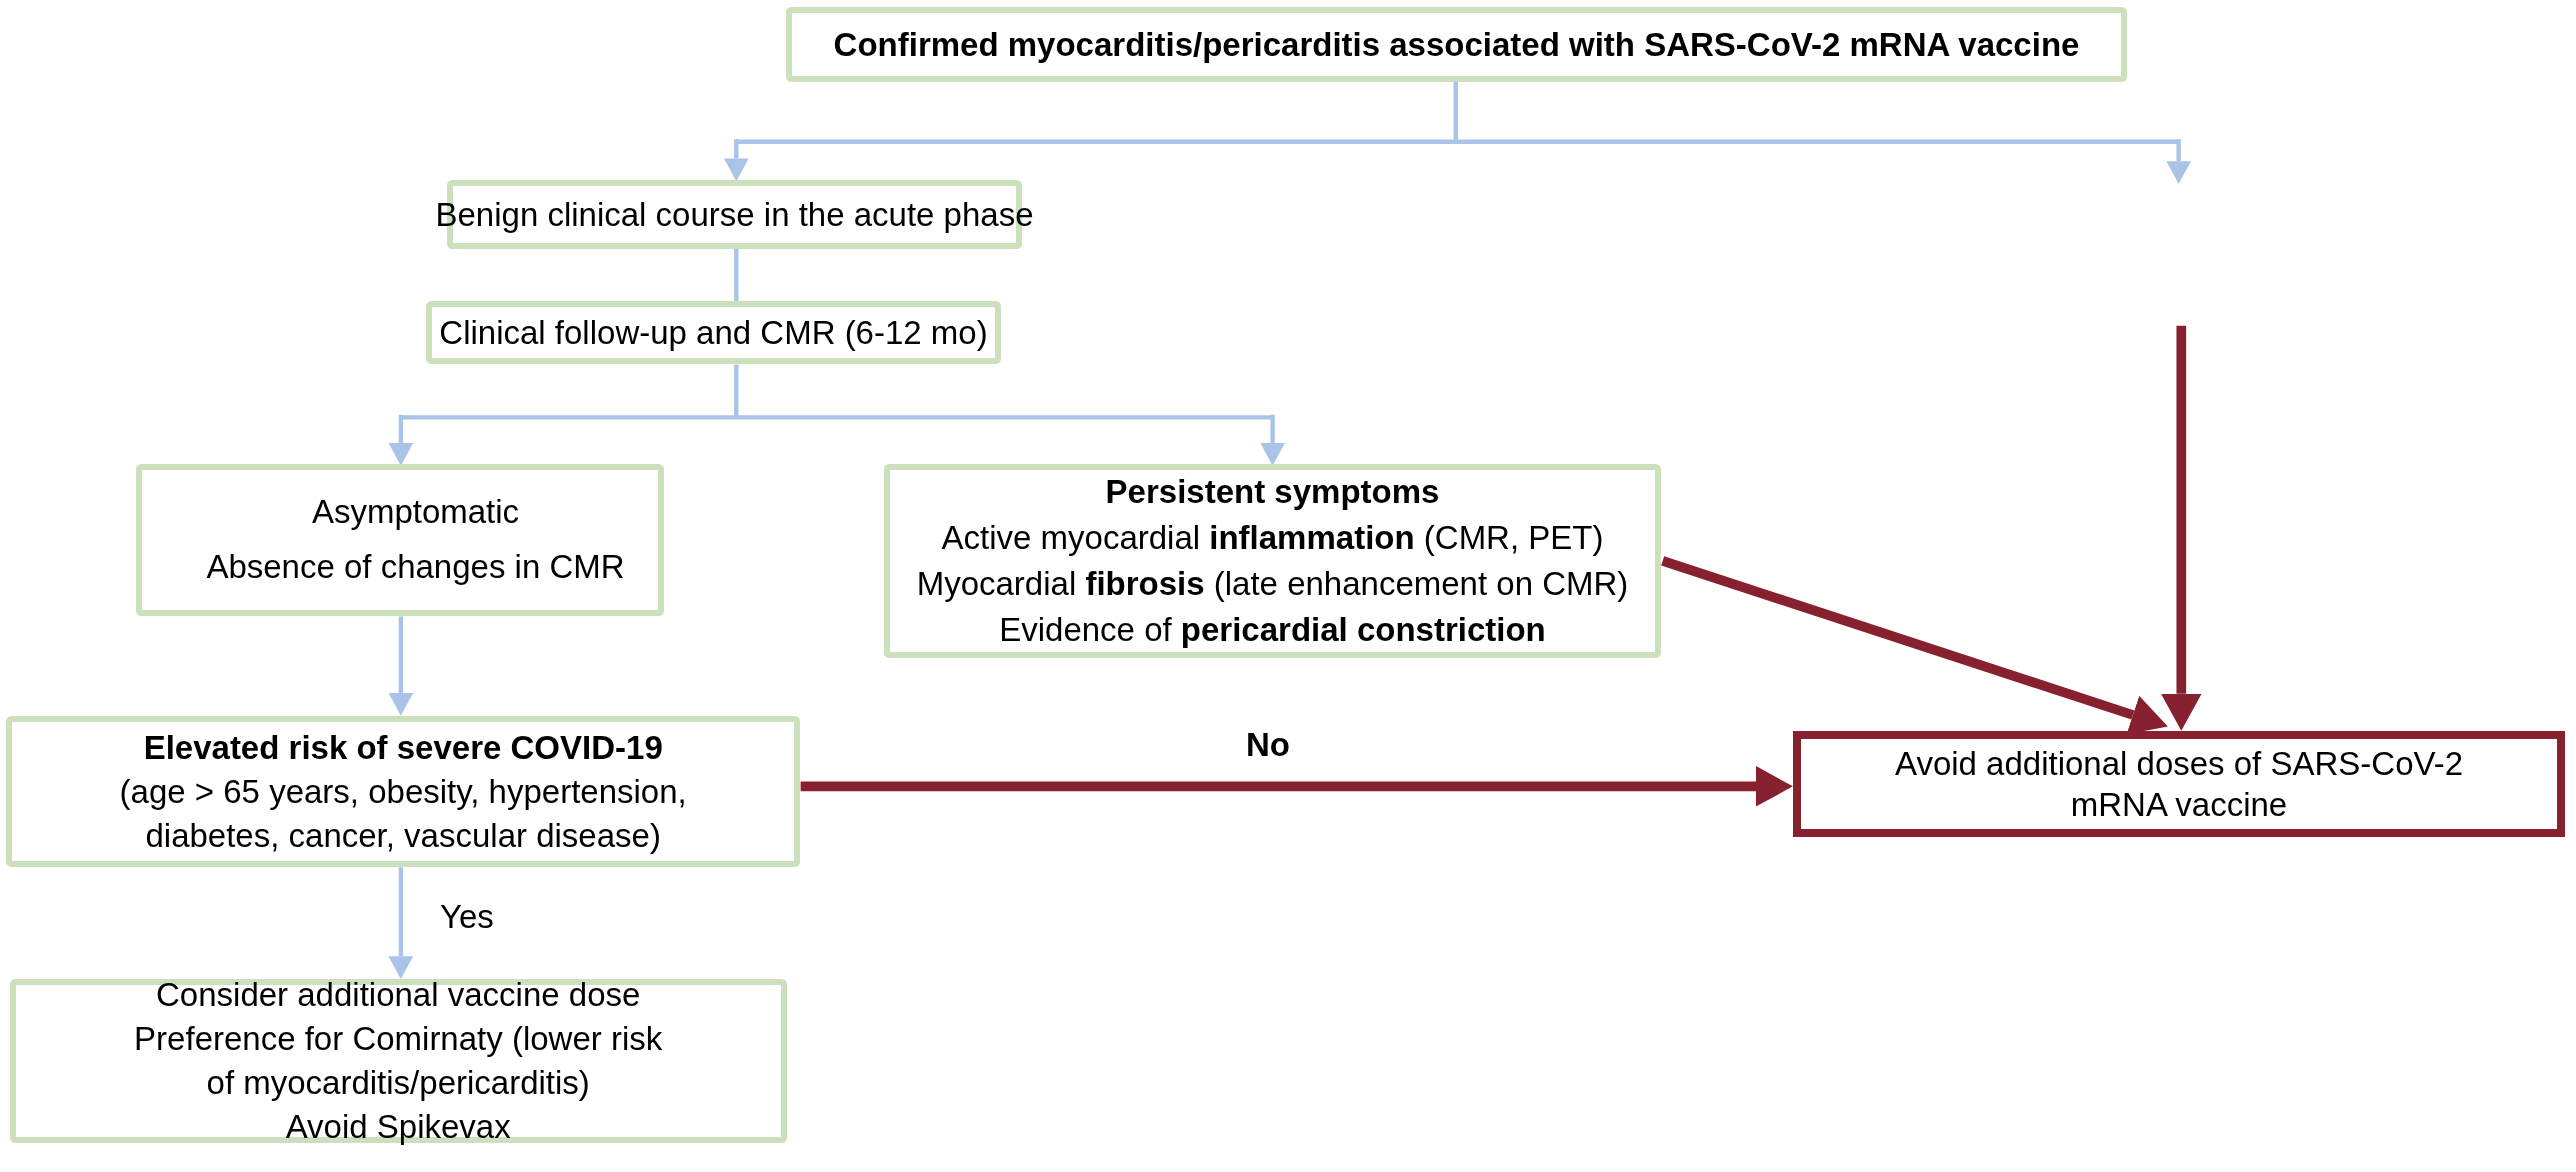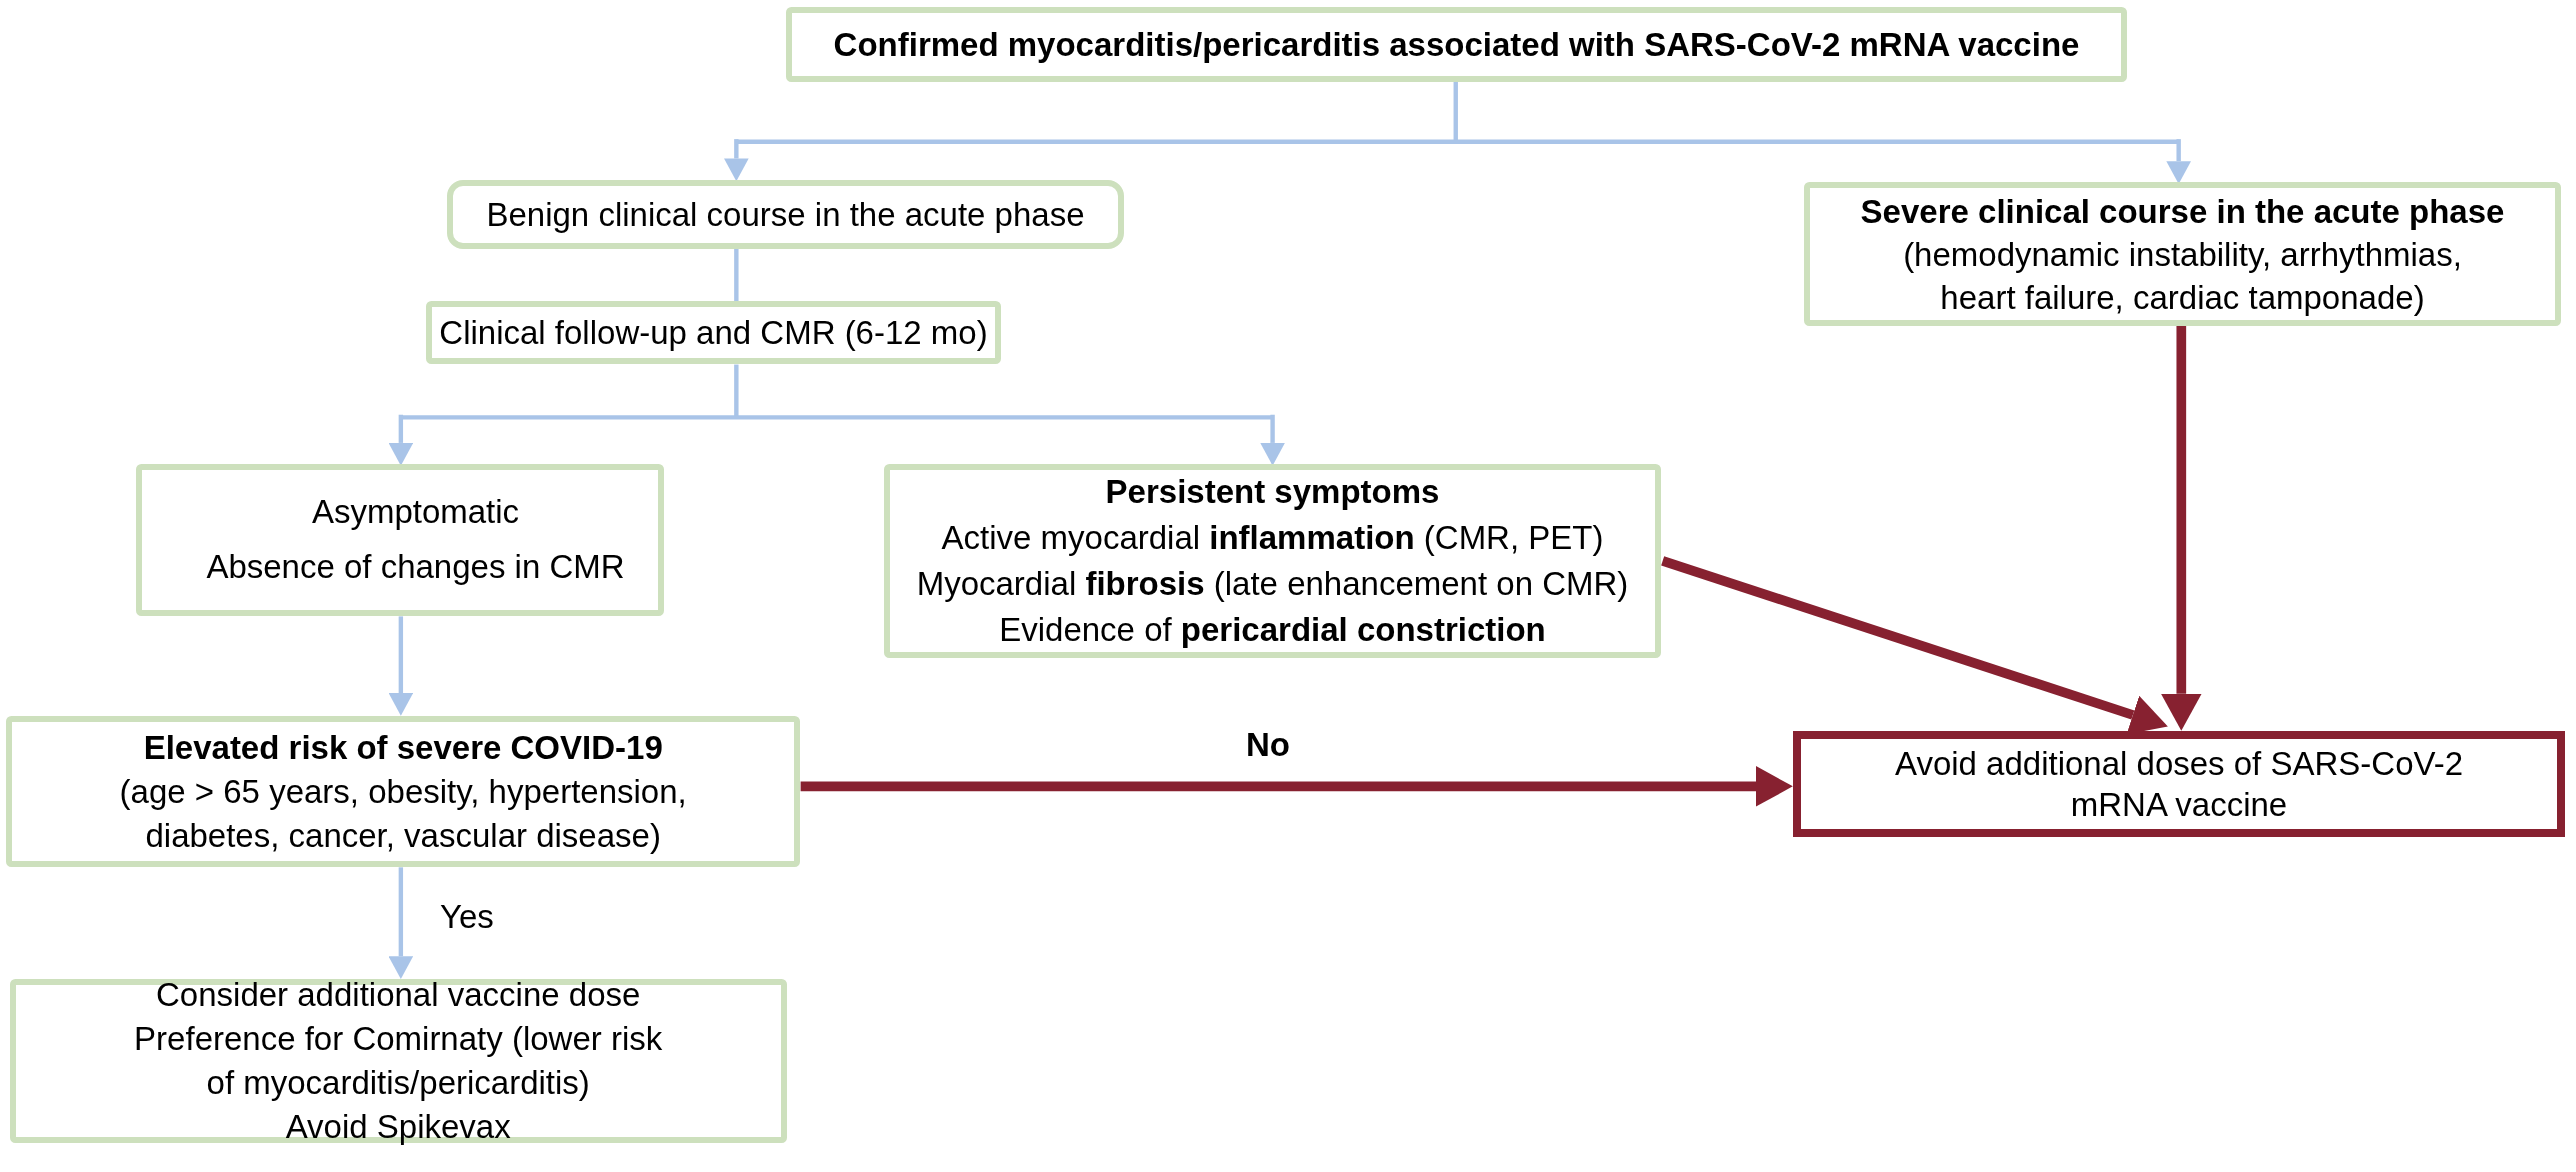--- a/index.html
+++ b/index.html
@@ -60,29 +60,24 @@
 
     <path d="M2477 370 L2477 788" stroke="#872130" stroke-width="11" fill="none" marker-end="url(#arrRed)"></path>
 
     <path d="M1888 637 L2422 812" stroke="#872130" stroke-width="11" fill="none" marker-end="url(#arrRed)"></path>
   </svg>
 
   <div class="box" style="left:786px;top:7px;width:1341px;height:75px;">
     <div class="line b">Confirmed myocarditis/pericarditis associated with SARS-CoV-2 mRNA vaccine</div>
   </div>
 
-  <div class="box" style="left:447px;top:180px;width:677px;height:69px;border-radius:16px;">
+  <div class="box" style="left:447px;top:180px;width:575px;height:69px;">
     <div class="line">Benign clinical course in the acute phase</div>
   </div>
 
-  <div class="box" style="left:1804px;top:182px;width:757px;height:144px;line-height:43px;">
-    <div class="line b">Severe clinical course in the acute phase</div>
-    <div class="line">(hemodynamic instability, arrhythmias,</div>
-    <div class="line">heart failure, cardiac tamponade)</div>
-  </div>
 
   <div class="box" style="left:426px;top:301px;width:575px;height:63px;">
     <div class="line">Clinical follow-up and CMR (6-12 mo)</div>
   </div>
 
   <div class="box top-anchor" style="left:136px;top:464px;width:528px;height:152px;line-height:55px;padding-top:14px;">
     <div class="line">Asymptomatic</div>
     <div class="line">Absence of changes in CMR</div>
   </div>
 

